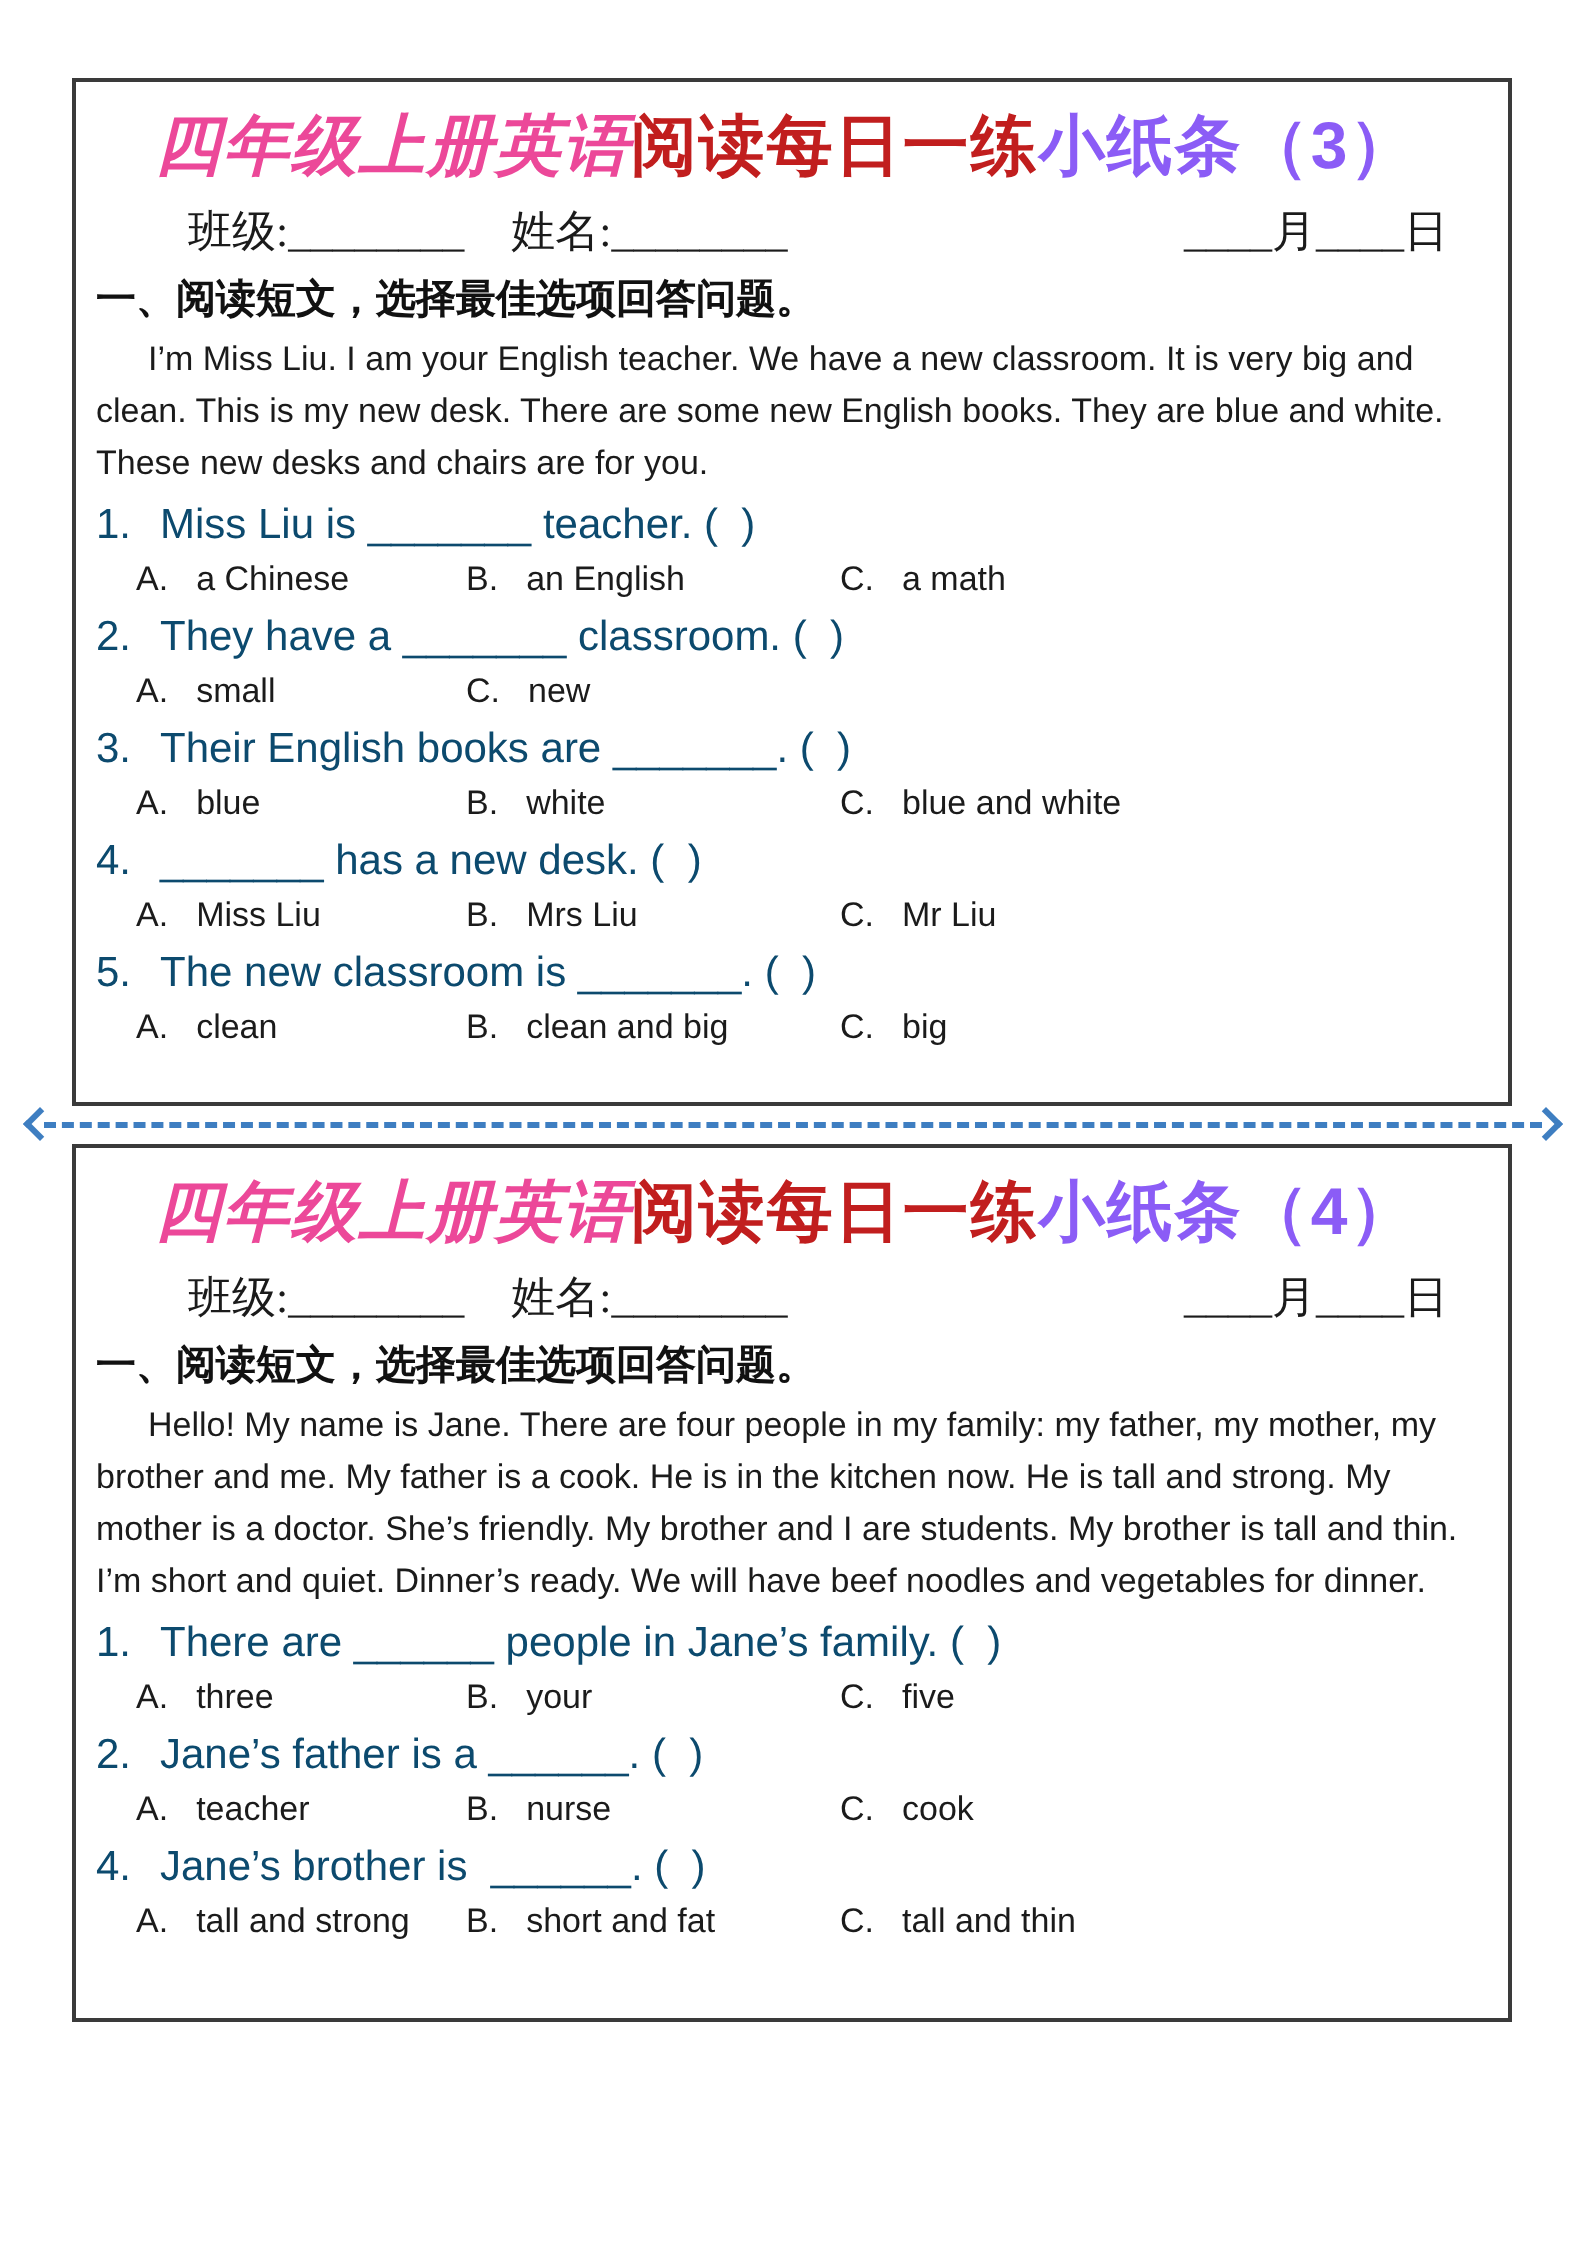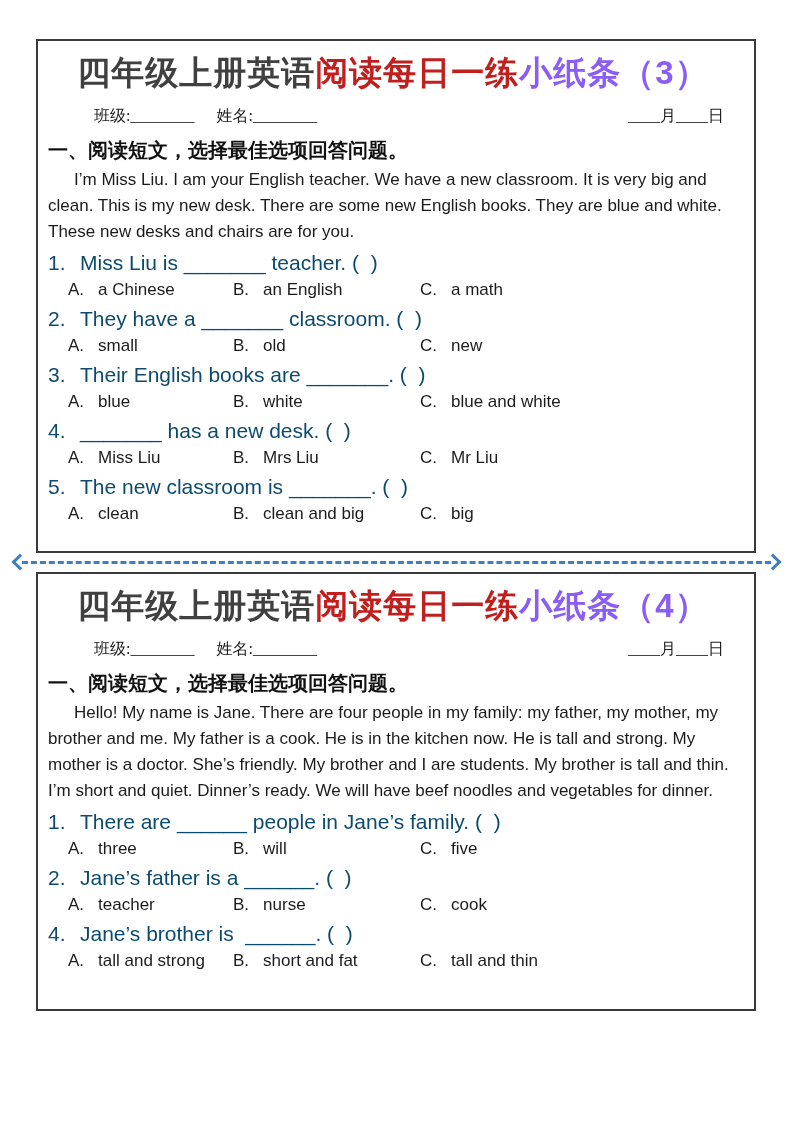--- a/index.html
+++ b/index.html
@@ -14,28 +14,28 @@
     padding:6px 16px 0 10px;
   }
   .sheet1{top:39px;height:514px;}
   .sheet2{top:572px;height:439px;}
 
   .title{
     text-align:center;font-size:33px;font-weight:800;
     letter-spacing:1px;line-height:48px;margin:2px 0 4px 0;
     white-space:nowrap;
   }
-  .t-black{color:#404040;}
+  .t-black{color:#ec4899;font-style:italic;}
   .t-red{color:#c11e1e;}
   .t-blue{color:#8b5cf6;}
 
   .header-row{
     display:flex;justify-content:space-between;align-items:baseline;
     font-family:"Liberation Serif","DejaVu Serif",serif;
-    font-size:16px;line-height:30px;
+    font-size:22px;line-height:30px;
     padding:0 14px 0 46px;margin-bottom:2px;white-space:nowrap;
   }
   .hdr-blank{letter-spacing:0;}
   .name-label{margin-left:18px;}
 
   .section-heading{
     font-size:20px;font-weight:700;line-height:30px;margin:4px 0 2px 0;
     color:#111111;
   }
 
@@ -94,21 +94,20 @@
       <span class="opt optA"><span class="opt-label">A.</span><span>a Chinese</span></span>
       <span class="opt optB"><span class="opt-label">B.</span><span>an English</span></span>
       <span class="opt optC"><span class="opt-label">C.</span><span>a math</span></span>
     </div>
   </div>
 
   <div class="question">
     <div class="q-line"><span class="q-num">2.</span><span class="q-text">They have a _______ classroom. (  )</span></div>
     <div class="opts">
       <span class="opt optA"><span class="opt-label">A.</span><span>small</span></span>
-      <span class="opt optB"><span class="opt-label">B.</span><span>old</span></span>
       <span class="opt optC"><span class="opt-label">C.</span><span>new</span></span>
     </div>
   </div>
 
   <div class="question">
     <div class="q-line"><span class="q-num">3.</span><span class="q-text">Their English books are _______. (  )</span></div>
     <div class="opts">
       <span class="opt optA"><span class="opt-label">A.</span><span>blue</span></span>
       <span class="opt optB"><span class="opt-label">B.</span><span>white</span></span>
       <span class="opt optC"><span class="opt-label">C.</span><span>blue and white</span></span>
@@ -153,21 +152,21 @@
       <span class="hdr-blank">____</span><span>月</span><span class="hdr-blank">____</span><span>日</span>
     </div>
   </div>
   <div class="section-heading">一、阅读短文，选择最佳选项回答问题。</div>
   <p class="passage">Hello! My name is Jane. There are four people in my family: my father, my mother, my brother and me. My father is a cook. He is in the kitchen now. He is tall and strong. My mother is a doctor. She’s friendly. My brother and I are students. My brother is tall and thin. I’m short and quiet. Dinner’s ready. We will have beef noodles and vegetables for dinner.</p>
 
   <div class="question">
     <div class="q-line"><span class="q-num">1.</span><span class="q-text">There are ______ people in Jane’s family. (  )</span></div>
     <div class="opts">
       <span class="opt optA"><span class="opt-label">A.</span><span>three</span></span>
-      <span class="opt optB"><span class="opt-label">B.</span><span>will</span></span>
+      <span class="opt optB"><span class="opt-label">B.</span><span>your</span></span>
       <span class="opt optC"><span class="opt-label">C.</span><span>five</span></span>
     </div>
   </div>
 
   <div class="question">
     <div class="q-line"><span class="q-num">2.</span><span class="q-text">Jane’s father is a ______. (  )</span></div>
     <div class="opts">
       <span class="opt optA"><span class="opt-label">A.</span><span>teacher</span></span>
       <span class="opt optB"><span class="opt-label">B.</span><span>nurse</span></span>
       <span class="opt optC"><span class="opt-label">C.</span><span>cook</span></span>

